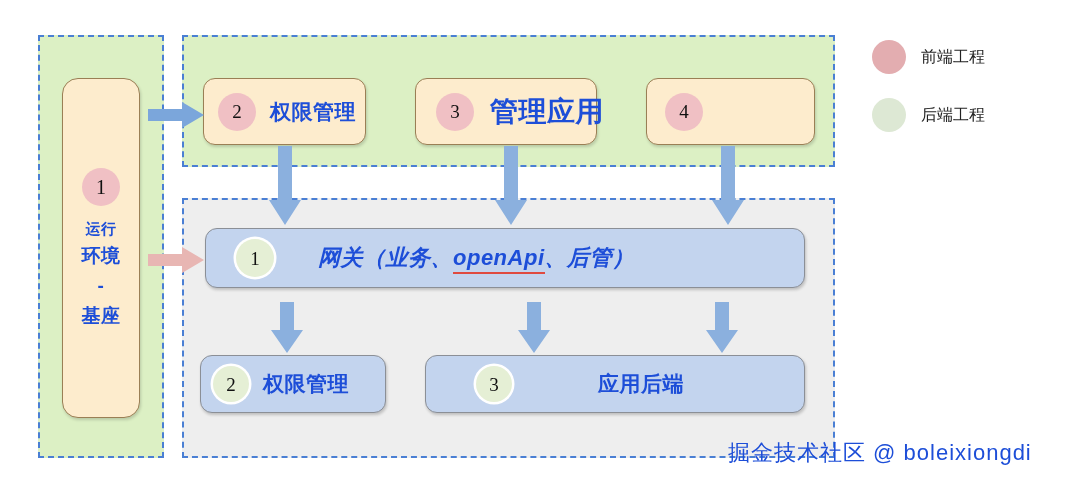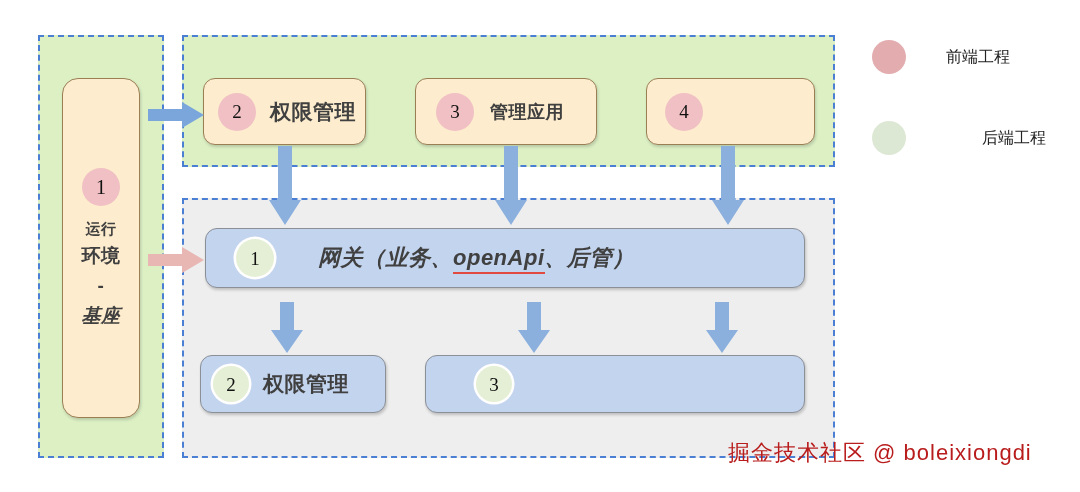--- a/index.html
+++ b/index.html
@@ -63,21 +63,21 @@
     color: #111111;
     font-size: 19px;
     line-height: 1;
     font-family: "Liberation Serif", "DejaVu Serif", serif;
   }
   .badge-pink  { background: #f0c0c4; }
   .badge-green { background: #e5efd5; box-shadow: 0 0 0 2.5px #ffffff; }
 
   
   .node-label {
-    color: #404040;
+    color: #1d4ed8;
     font-weight: bold;
     letter-spacing: .5px;
     white-space: nowrap;
   }
 
   
   .arrow { position: absolute; }
   .arrow svg { display: block; overflow: visible; }
 
   
@@ -86,30 +86,30 @@
     display: flex;
     align-items: center;
   }
   .legend-dot {
     width: 34px;
     height: 34px;
     border-radius: 50%;
     flex: 0 0 auto;
   }
   .legend-text {
-    margin-left: 40px;
+    margin-left: 15px;
     color: #222222;
     font-size: 16px;
     white-space: nowrap;
   }
 
   
   .watermark {
     position: absolute;
-    color: #b91c1c;
+    color: #1d4ed8;
     font-size: 22px;
     white-space: nowrap;
     letter-spacing: 1px;
   }
 
   
   .squiggle {
     position: relative;
     display: inline-block;
   }
@@ -130,51 +130,52 @@
 
   <div class="zone zone-green" style="left:182px; top:35px; width:653px; height:132px;"></div>
 
   <div class="zone zone-gray" style="left:182px; top:198px; width:653px; height:260px;"></div>
 
   <div class="node node-front node-vertical" style="left:62px; top:78px; width:78px; height:340px;">
     <div class="badge badge-pink" style="width:38px; height:38px; font-size:20px;">1</div>
     <div class="node-label" style="font-size:15px; margin-top:14px;">运行</div>
     <div class="node-label" style="font-size:19px; margin-top:4px;">环境</div>
     <div class="node-label" style="font-size:19px; margin-top:6px;">-</div>
-    <div class="node-label" style="font-size:19px; margin-top:6px;font-style:italic;">基座</div>
+    <div class="node-label" style="font-size:19px; margin-top:6px;">基座</div>
   </div>
 
   <div class="node node-front" style="left:203px; top:78px; width:163px; height:67px; padding-left:14px;">
     <div class="badge badge-pink" style="width:38px; height:38px;">2</div>
     <div class="node-label" style="font-size:21px; margin-left:14px;">权限管理</div>
   </div>
 
   <div class="node node-front" style="left:415px; top:78px; width:182px; height:67px; padding-left:20px;">
     <div class="badge badge-pink" style="width:38px; height:38px;">3</div>
-    <div class="node-label" style="font-size:18px; margin-left:16px;">管理应用</div>
+    <div class="node-label" style="font-size:28px; margin-left:16px;">管理应用</div>
   </div>
 
   <div class="node node-front" style="left:646px; top:78px; width:169px; height:67px; padding-left:18px;">
     <div class="badge badge-pink" style="width:38px; height:38px;">4</div>
   </div>
 
   <div class="node node-back" style="left:205px; top:228px; width:600px; height:60px; padding-left:30px;">
     <div class="badge badge-green" style="width:38px; height:38px;">1</div>
     <div class="node-label" style="font-size:22px; margin-left:44px;font-style:italic;">
       <span>网关（业务、</span><span class="squiggle">openApi</span><span>、后管）</span>
     </div>
   </div>
 
   <div class="node node-back" style="left:200px; top:355px; width:186px; height:58px; padding-left:12px;">
     <div class="badge badge-green" style="width:36px; height:36px;">2</div>
     <div class="node-label" style="font-size:21px; margin-left:14px;">权限管理</div>
   </div>
 
   <div class="node node-back" style="left:425px; top:355px; width:380px; height:58px; padding-left:50px;">
     <div class="badge badge-green" style="width:36px; height:36px;">3</div>
+    <div class="node-label" style="font-size:21px; margin-left:86px;">应用后端</div>
   </div>
 
   <div class="arrow" style="left:148px; top:100px;">
     <svg width="56" height="30" viewBox="0 0 56 30">
       <polygon points="0,9 34,9 34,2 56,15 34,28 34,21 0,21" fill="#7ba6db"></polygon>
     </svg>
   </div>
 
   <div class="arrow" style="left:148px; top:245px;">
     <svg width="56" height="30" viewBox="0 0 56 30">
@@ -216,20 +217,20 @@
     <svg width="34" height="52" viewBox="0 0 34 52">
       <polygon points="10,0 24,0 24,28 33,28 17,51 1,28 10,28" fill="#8bb0de"></polygon>
     </svg>
   </div>
 
   <div class="legend-row" style="left:872px; top:40px;">
     <div class="legend-dot" style="background:#e3adb0;"></div>
     <div class="legend-text">前端工程</div>
   </div>
 
-  <div class="legend-row" style="left:872px; top:121px;gap:36px;">
+  <div class="legend-row" style="left:872px; top:98px;">
     <div class="legend-dot" style="background:#dde8d4;"></div>
     <div class="legend-text">后端工程</div>
   </div>
 
   <div class="watermark" style="left:728px; top:438px;">掘金技术社区 @ boleixiongdi</div>
 
 </div>
 
 </body></html>

